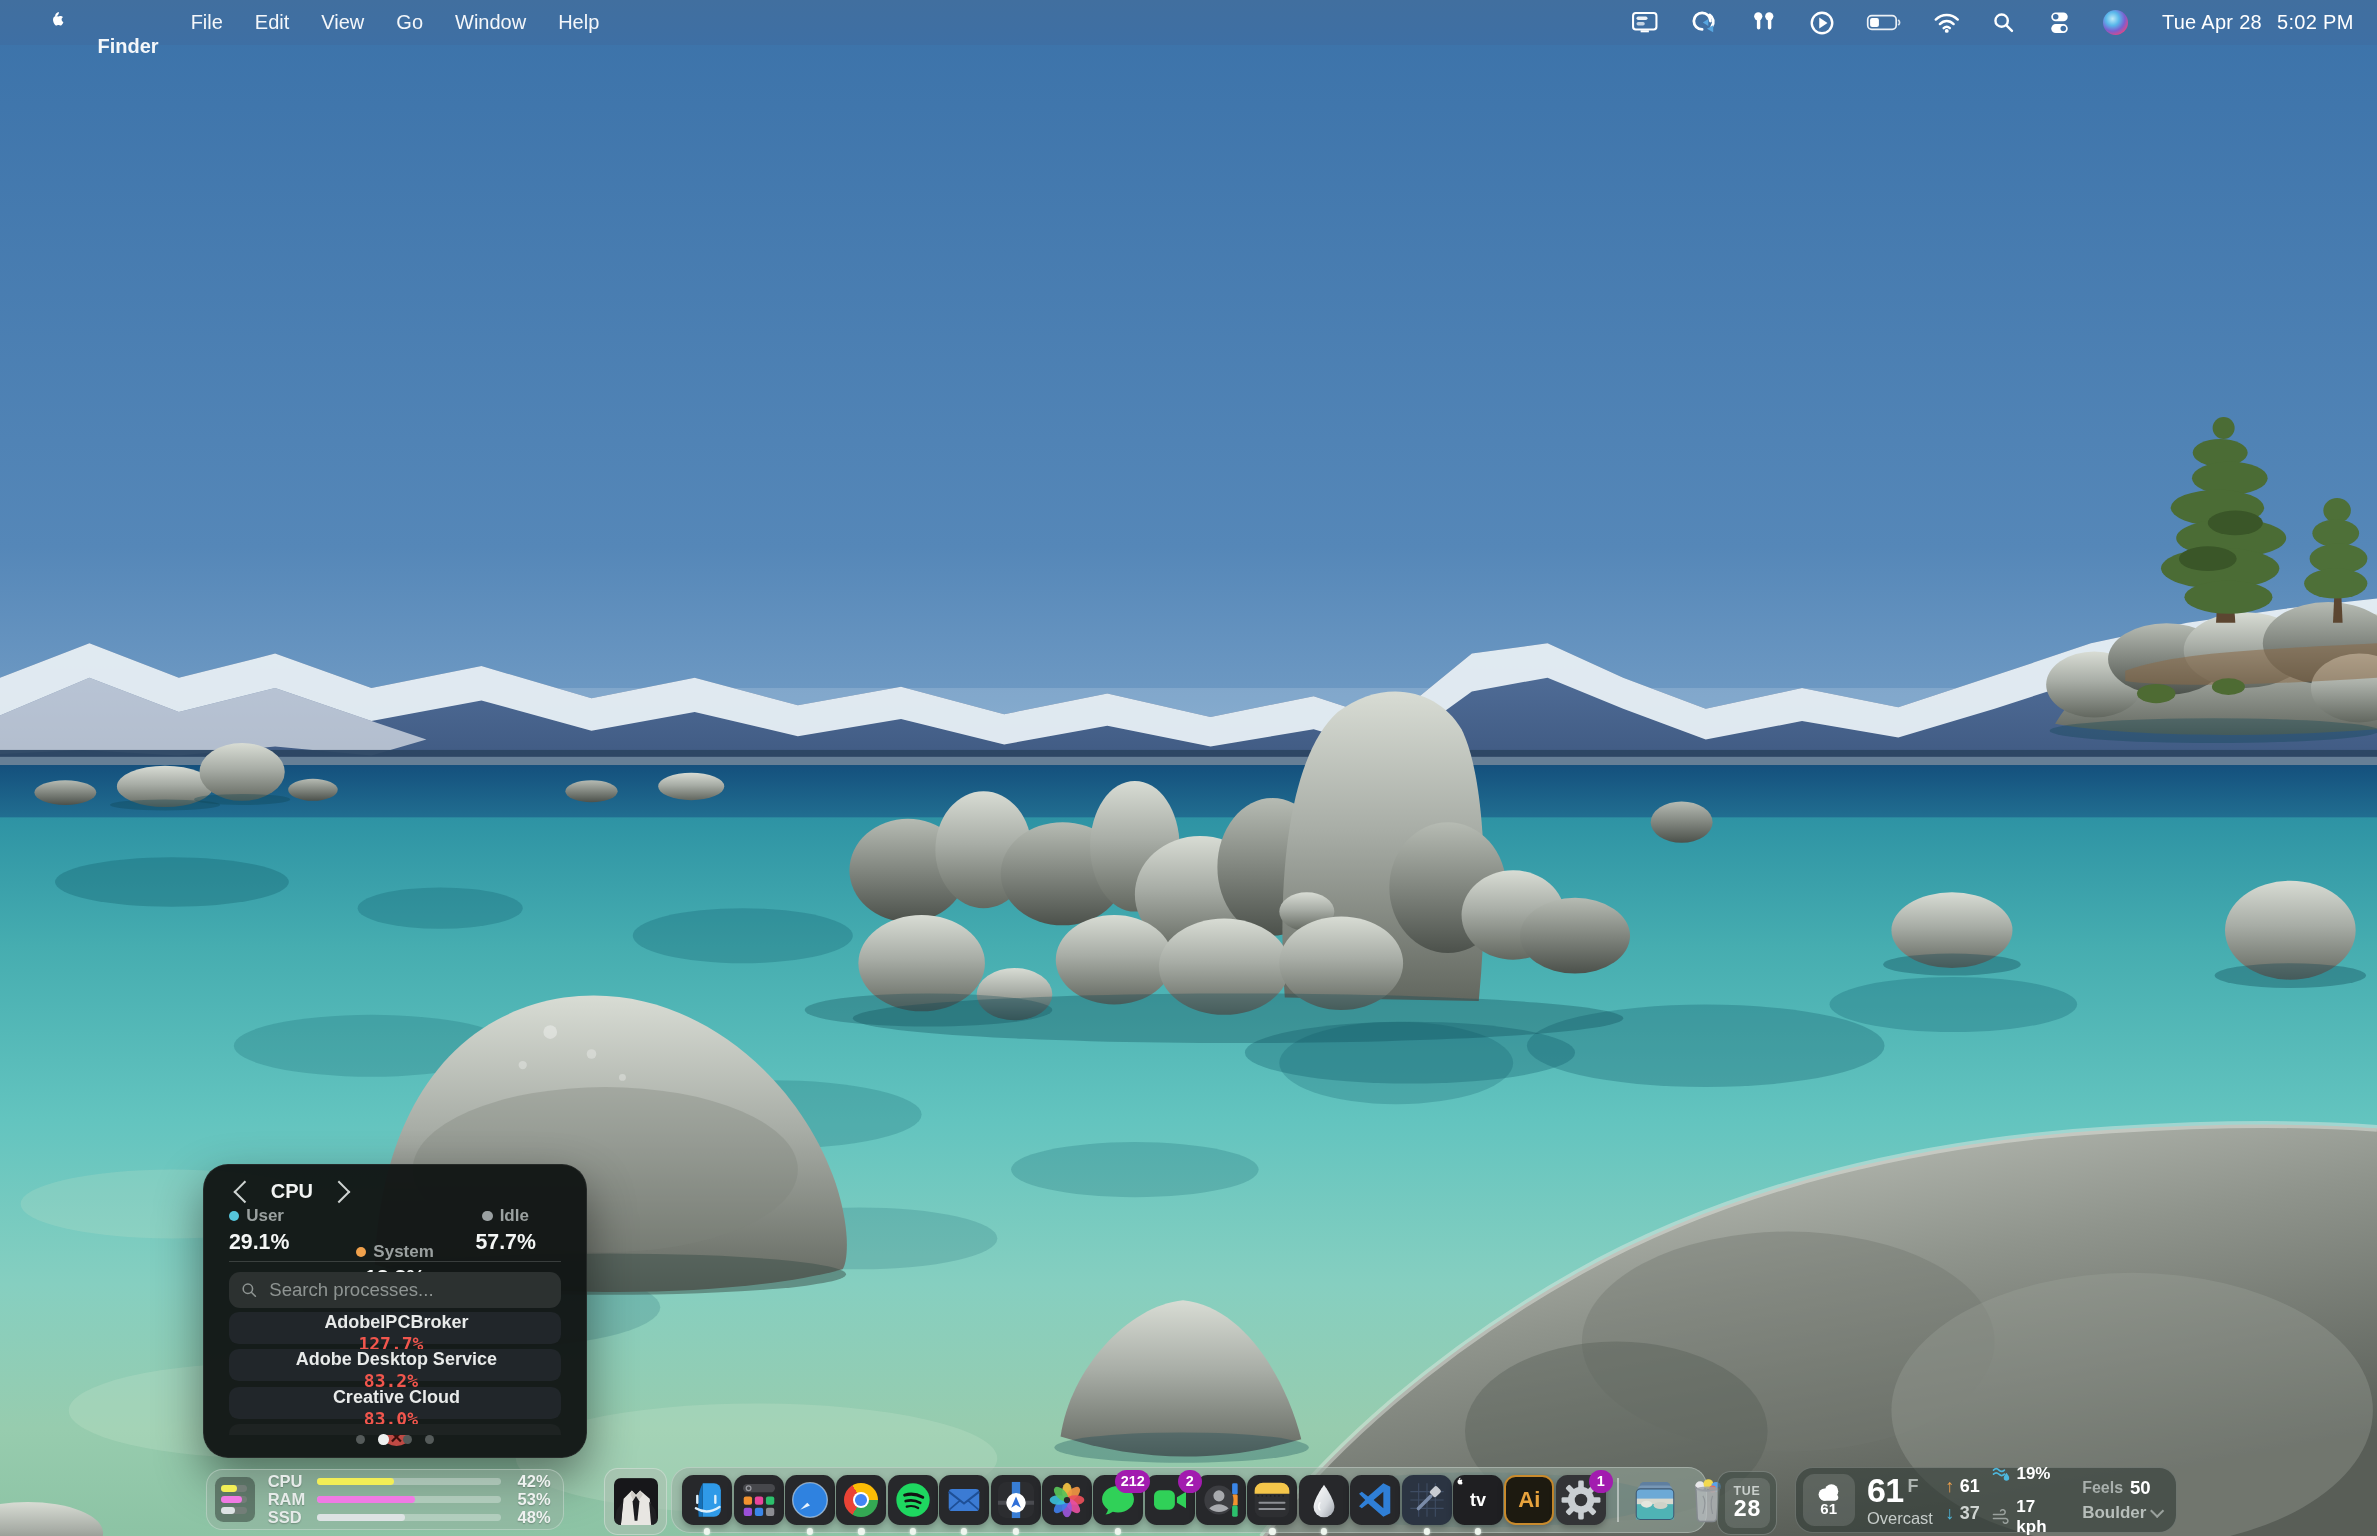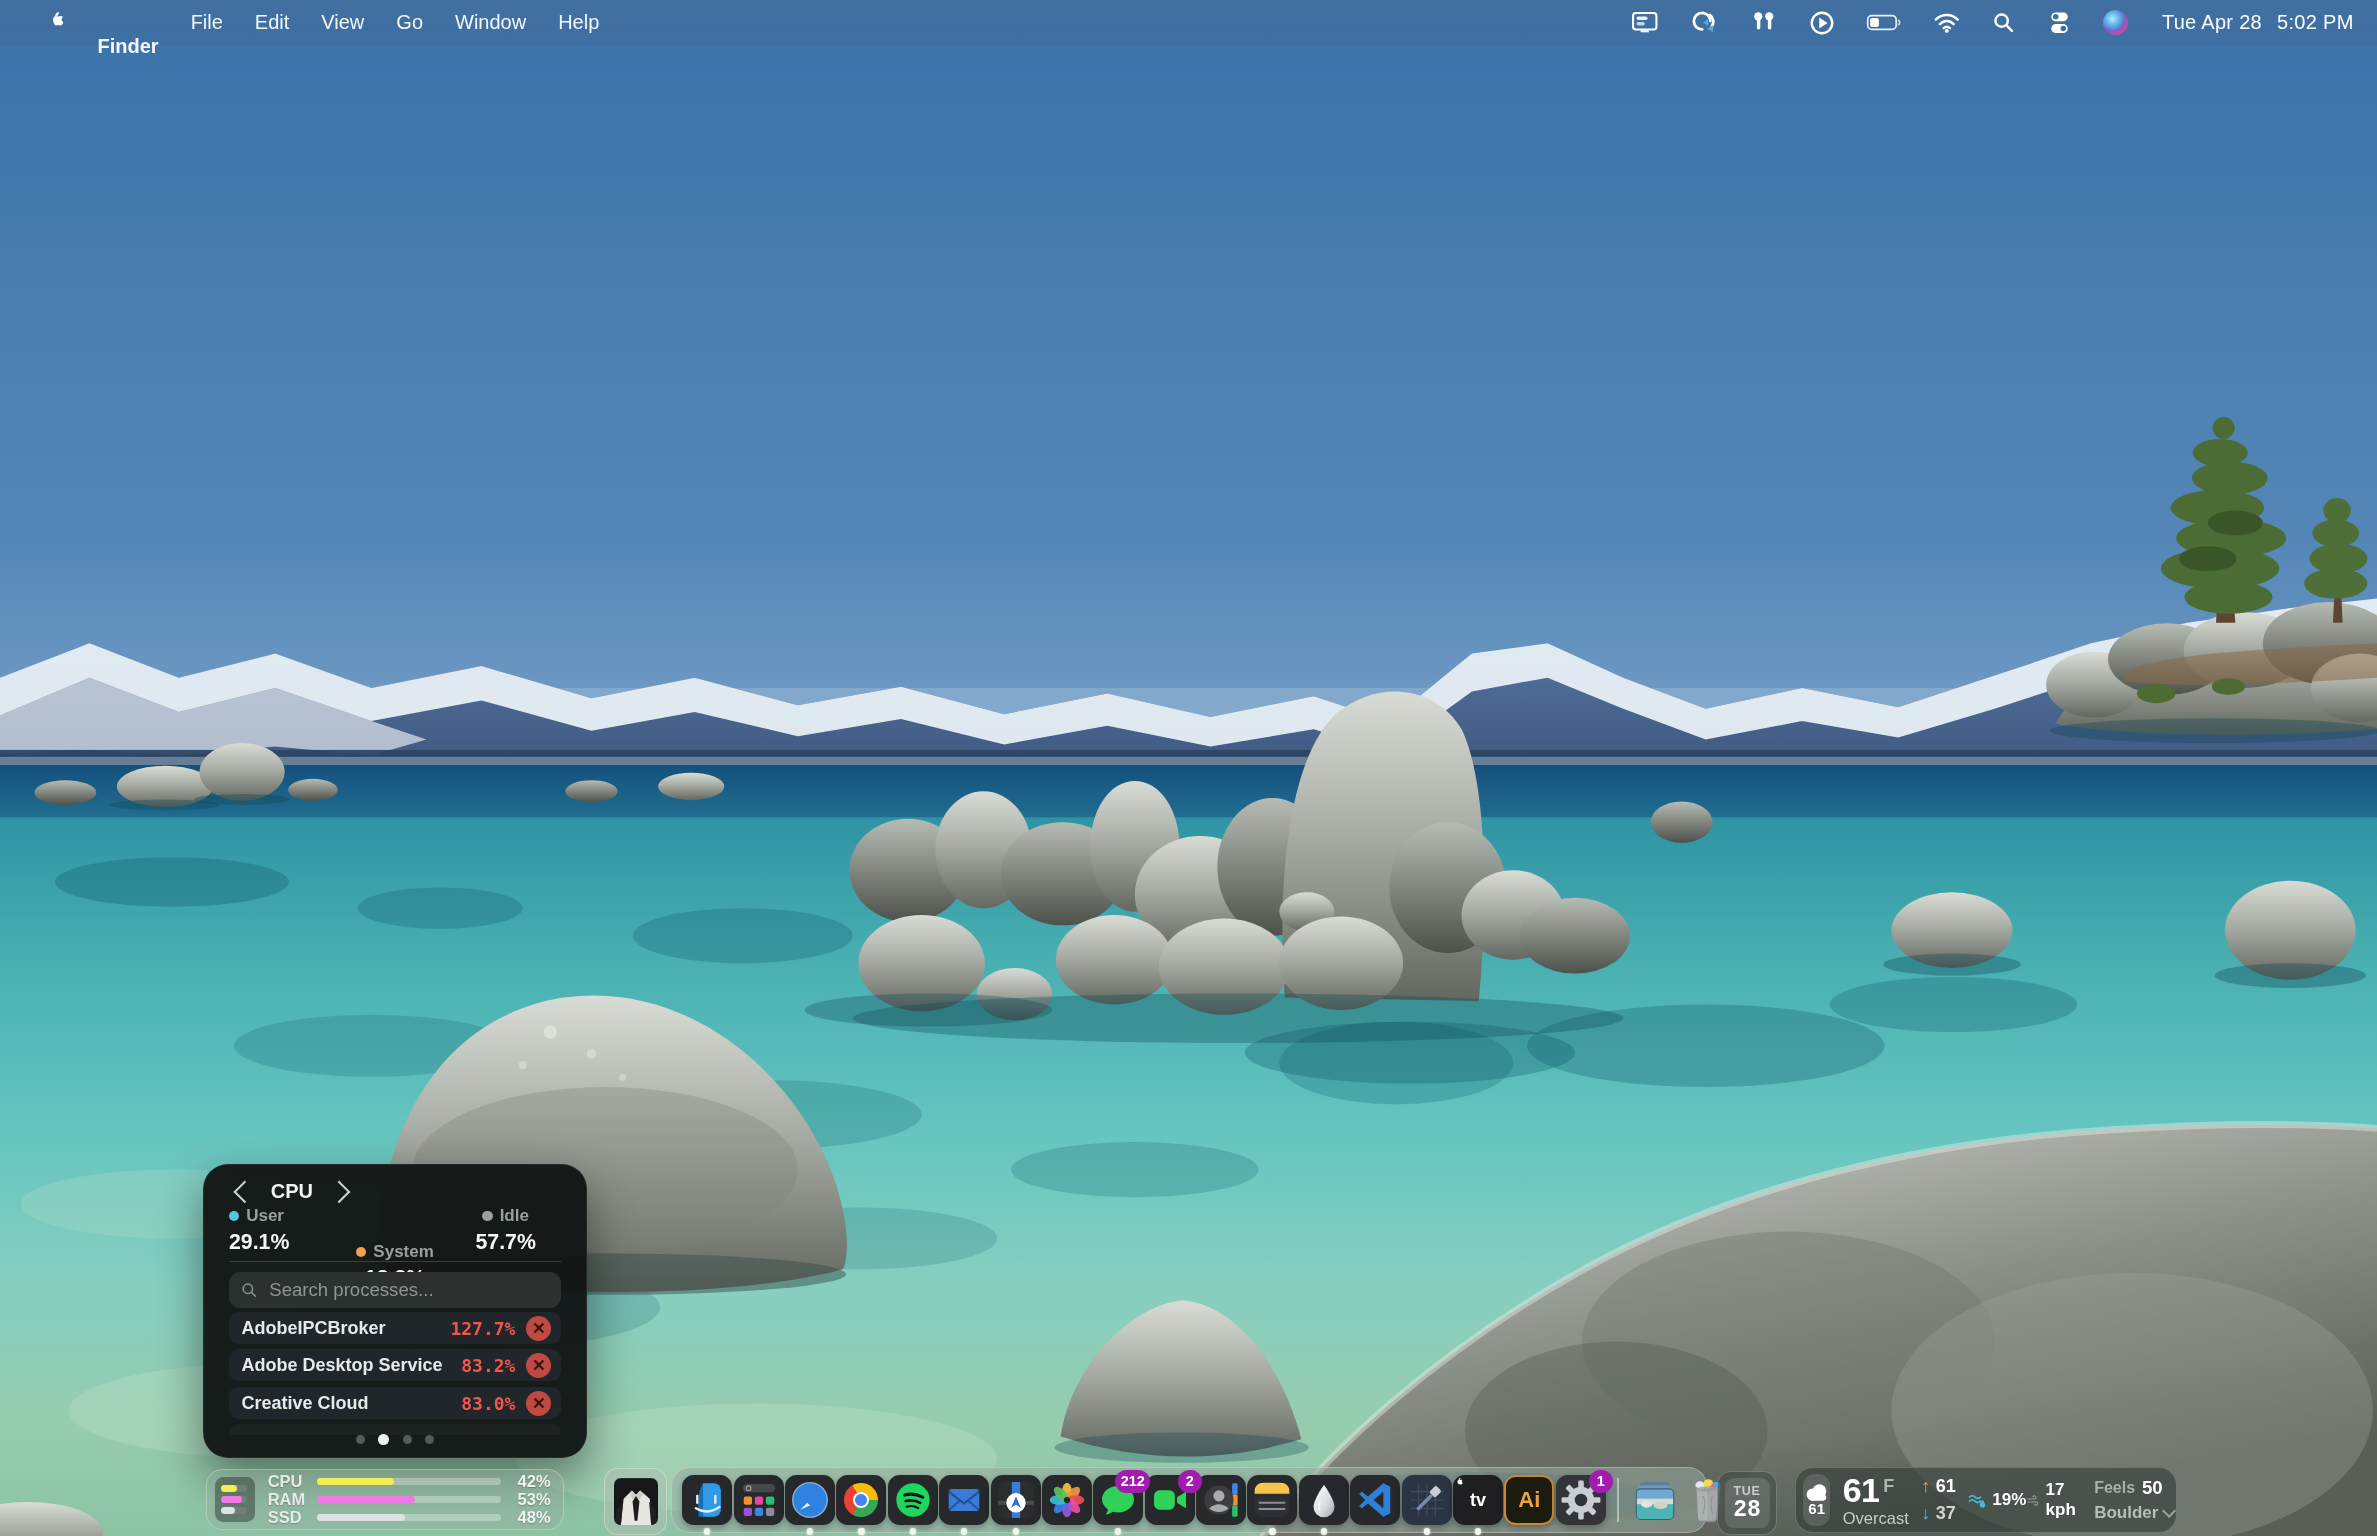--- a/index.html
+++ b/index.html
@@ -37,21 +37,21 @@
   .lg-lab{display:flex;align-items:center;gap:6.9px;font-size:17px;color:#9aa09f;font-weight:600;}
   .lg-dot{width:10.3px;height:10.3px;border-radius:50%;}
   .lg-val{font-size:21.3px;font-weight:700;color:#f4f6f5;}
   #cpuw .divider{position:absolute;left:25px;right:25px;top:96px;height:1.4px;background:rgba(255,255,255,0.16);}
   #cpuw .search{position:absolute;left:25px;right:25px;top:107px;height:36px;border-radius:11px;
     background:#2c3130;display:flex;align-items:center;gap:9.6px;padding:0 12.4px;box-sizing:border-box;}
   #cpuw .search input{background:transparent;border:none;outline:none;color:#c7ccca;font-size:18.6px;width:100%;
     font-family:"Liberation Sans",sans-serif;}
   #cpuw .search input::placeholder{color:#8e9492;}
   .proc{position:absolute;left:25px;right:25px;height:32px;border-radius:9.6px;background:#21262a;
-    display:flex;align-items:center;padding:0 9.6px 0 12.4px;box-sizing:border-box;}
+    display:flex;align-items:center;padding:0 9.6px 0 12.4px;box-sizing:border-box;flex-direction:column;}
   .proc .pname{font-size:18px;font-weight:600;color:#e8eae9;flex:1;}
   .proc .pval{font-size:18px;font-weight:700;color:#f2564d;font-family:"DejaVu Sans Mono",monospace;margin-right:11px;}
   .proc .pkill{width:25px;height:25px;border-radius:50%;background:#bf4a44;display:flex;align-items:center;justify-content:center;
     color:#3a0f0c;font-size:16.5px;font-weight:700;line-height:1;}
   .proc.partial{top:259px;height:11px;border-radius:9.6px 9.6px 0 0;background:#1e2322;}
   #cpuw .dots{position:absolute;left:0;right:0;top:270px;display:flex;gap:13.8px;justify-content:center;}
   #cpuw .dots span{width:9px;height:9px;border-radius:50%;background:#555b5a;}
   #cpuw .dots span.on{background:#eef0ef;width:10.3px;height:10.3px;margin-top:-0.7px;}
 
   
@@ -104,21 +104,21 @@
   .wmain{display:flex;flex-direction:column;line-height:1.05;}
   .wmain .trow{display:flex;align-items:flex-start;gap:4.1px;}
   .wmain .big{font-size:34px;font-weight:700;letter-spacing:-0.7px;}
   .wmain .unit{font-size:18px;color:#aeb5b1;font-weight:600;margin-top:4.1px;}
   .wmain .cond{font-size:16.5px;color:#c6ccc9;margin-top:1.4px;}
   .whl{display:flex;flex-direction:column;gap:5.5px;font-size:18px;font-weight:700;}
   .whl .r{display:flex;align-items:center;gap:5.5px;}
   .arrow-up{color:#f0a04c;font-size:18px;}
   .arrow-dn{color:#4db7dc;font-size:18px;}
   .whl .lowv{color:#cfd4d1;}
-  .wmet{display:flex;flex-direction:row;gap:1px;font-size:17px;font-weight:700;}
+  .wmet{display:flex;flex-direction:column;gap:13px;font-size:17px;font-weight:700;}
   .wmet .r{display:flex;align-items:center;gap:6.2px;}
   .wfeels{margin-left:auto;display:flex;flex-direction:column;gap:4.8px;align-items:flex-start;}
   .wfeels .r{display:flex;align-items:center;gap:6.9px;}
   .feels-lab{font-size:16px;color:#a9b0ad;font-weight:600;}
   .feels-val{font-size:18.6px;font-weight:700;}
   .loc{font-size:17px;color:#b7beba;font-weight:600;display:flex;align-items:center;gap:5.5px;}
   .chev-dn{width:8.3px;height:8.3px;border:solid #9aa19d;border-width:0 2.1px 2.1px 0;transform:rotate(45deg);margin-top:-4.1px;}
 </style>
 </head>
 <body>

